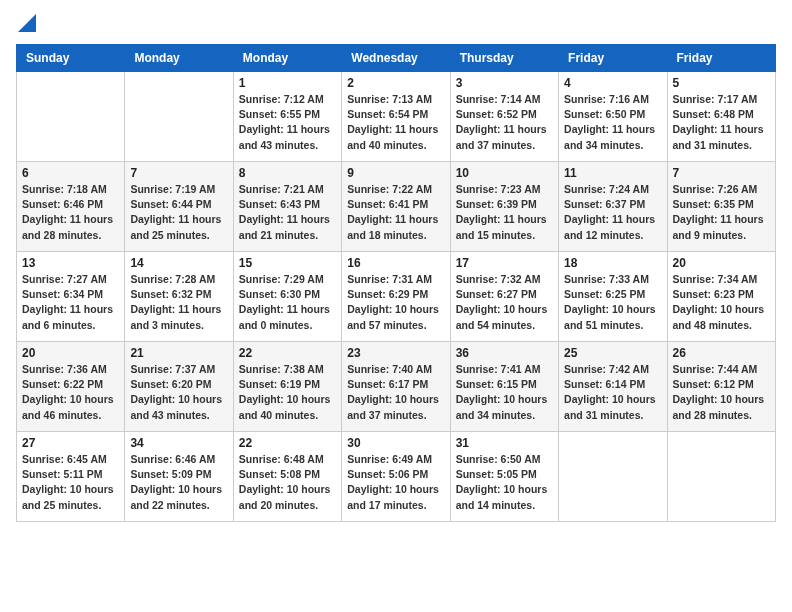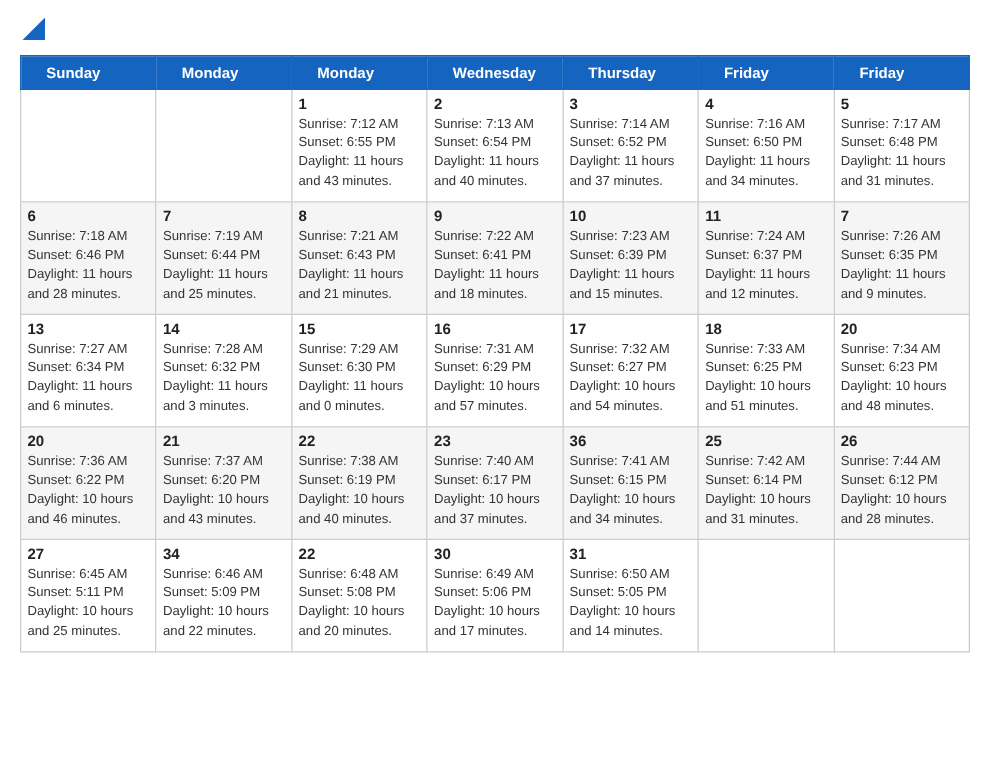--- a/index.html
+++ b/index.html
@@ -48,21 +48,21 @@
     }
     .calendar {
       width: 100%;
       border-collapse: collapse;
       font-size: 10.5px;
     }
     .calendar th {
       background: #1565c0;
       color: #fff;
       text-align: left;
-      padding: 6px 20px;
+      padding: 6px 9px;
       font-size: 12px;
       font-weight: bold;
       border: 1px solid #1565c0;
     }
     .calendar td {
       border: 1px solid #ccc;
       vertical-align: top;
       padding: 4px 5px;
       width: calc(100% / 7);
       min-height: 80px;
@@ -75,20 +75,21 @@
     }
     .day-num {
       font-weight: bold;
       font-size: 12px;
       display: block;
       margin-bottom: 2px;
     }
     .cell-text {
       line-height: 1.45;
       color: #333;
+      font-weight: bold;
     }
     .empty-cell {
       background: #fff !important;
     }
   </style>
 </head>
 <body>
 
 <div class="header">
   <div class="logo">

